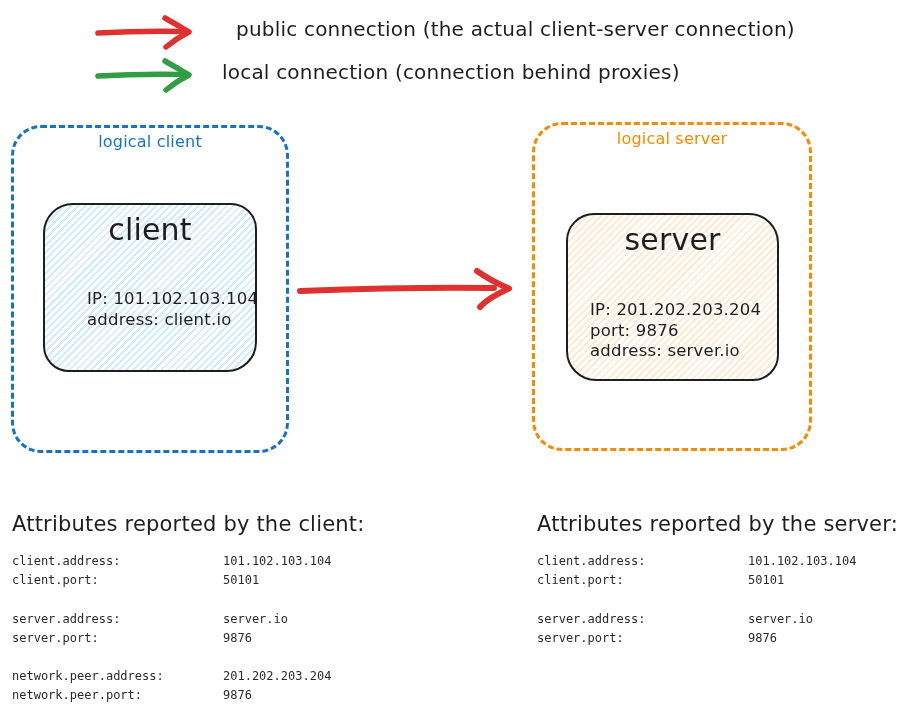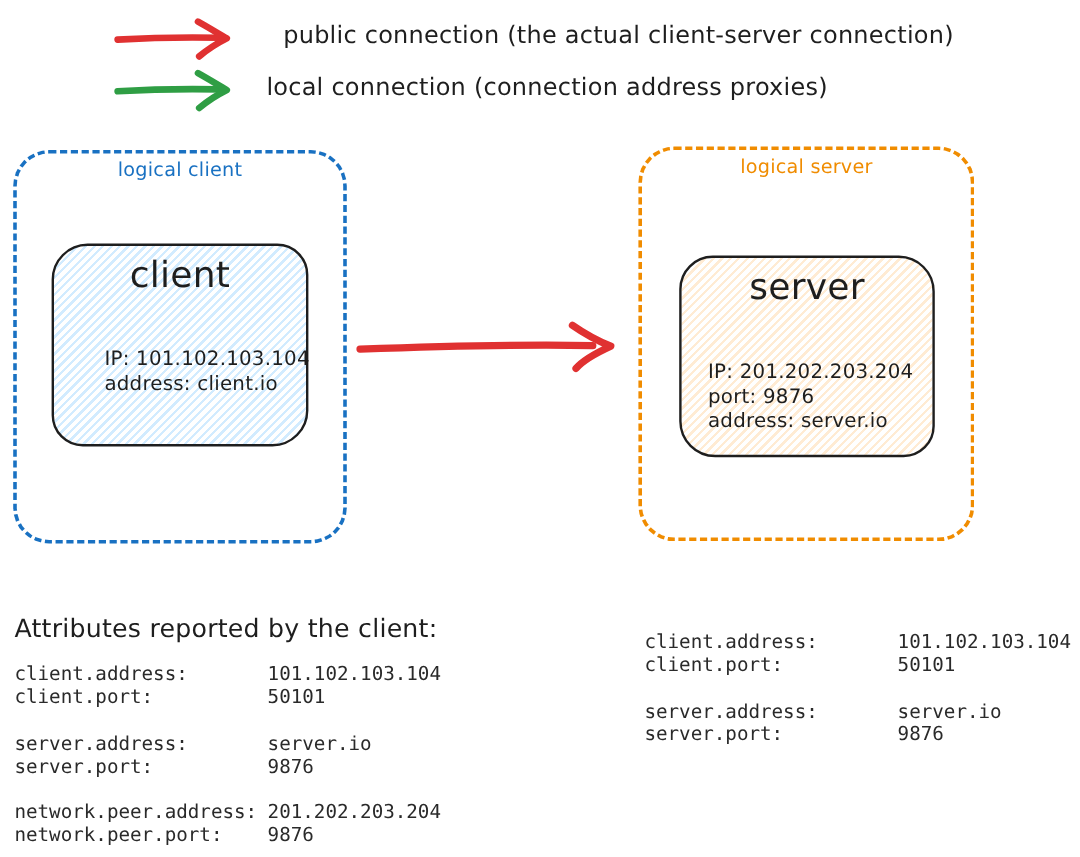--- a/index.html
+++ b/index.html
@@ -1,19 +1,19 @@
 <!DOCTYPE html>
 <html style="--public-connection: #e03131; --local-connection: #2f9e44; --client-accent: #1971c2; --server-accent: #f08c00; --node-border: #1e1e1e; --text: #1e1e1e; --client-hatch: rgba(165,216,255,0.5); --server-hatch: rgba(255,216,168,0.5);"><head>
 <meta charset="utf-8">
 <style>
   html,body{margin:0;padding:0;background:#fff;}
   .canvas{position:relative;width:900px;height:714px;background:#ffffff;overflow:hidden;
           font-family:"DejaVu Sans","Liberation Sans",sans-serif;color:var(--text,#1e1e1e);}
   .hand{font-family:"DejaVu Sans","Liberation Sans",sans-serif;letter-spacing:0.2px;}
-  .mono{font-family:"DejaVu Sans Mono","Liberation Mono",monospace;font-size:16px;line-height:19.3px;color:#2a2a2a;}
+  .mono{font-family:"DejaVu Sans Mono","Liberation Mono",monospace;font-size:12px;line-height:19.3px;color:#2a2a2a;}
   .abs{position:absolute;}
 
   
   .legend-label{font-size:20px;line-height:26px;color:var(--text);white-space:nowrap;}
   .arrow{display:block;}
   .arrow path{fill:none;stroke:currentColor;stroke-linecap:round;stroke-linejoin:round;}
   .arrow-public{color:var(--public-connection,#e03131);}
   .arrow-local{color:var(--local-connection,#2f9e44);}
 
   
@@ -53,21 +53,21 @@
   <svg class="arrow arrow-public abs" style="left:93px;top:12px;" width="110" height="40" viewBox="0 0 110 40">
     <path stroke-width="5.5" d="M5 21 C 32 19.5, 64 19, 90 19.5"></path>
     <path stroke-width="5.5" d="M72 6 C 81 11, 89 16, 96 20 C 88 24, 79 30, 73 35"></path>
   </svg>
   <span class="hand legend-label abs" style="left:236px;top:16px;">public connection (the actual client-server connection)</span>
 
   <svg class="arrow arrow-local abs" style="left:93px;top:55px;" width="110" height="40" viewBox="0 0 110 40">
     <path stroke-width="5.5" d="M5 21 C 32 19.5, 64 19, 90 19.5"></path>
     <path stroke-width="5.5" d="M72 6 C 81 11, 89 16, 96 20 C 88 24, 79 30, 73 35"></path>
   </svg>
-  <span class="hand legend-label abs" style="left:222px;top:59px;">local connection (connection address proxies)</span>
+  <span class="hand legend-label abs" style="left:222px;top:59px;">local connection (connection behind proxies)</span>
 
   <div class="logical-box client-box">
     <span class="hand group-label">logical client</span>
     <div class="node node-client">
       <div class="hand node-title">client</div>
       <div class="hand node-lines">
         <div>IP: 101.102.103.104</div>
         <div>address: client.io</div>
       </div>
     </div>
@@ -114,20 +114,21 @@
           <span class="attr-key">network.peer.address:</span><span class="attr-value">201.202.203.204</span>
         </div>
         <div class="attr-row">
           <span class="attr-key">network.peer.port:</span><span class="attr-value">9876</span>
         </div>
       </div>
     </div>
   </div>
 
   <div class="attrs attrs-right">
+    <div class="hand attrs-heading">Attributes reported by the server:</div>
     <div class="mono attr-groups">
       <div class="attr-group">
         <div class="attr-row">
           <span class="attr-key">client.address:</span><span class="attr-value">101.102.103.104</span>
         </div>
         <div class="attr-row">
           <span class="attr-key">client.port:</span><span class="attr-value">50101</span>
         </div>
       </div>
       <div class="attr-group">

